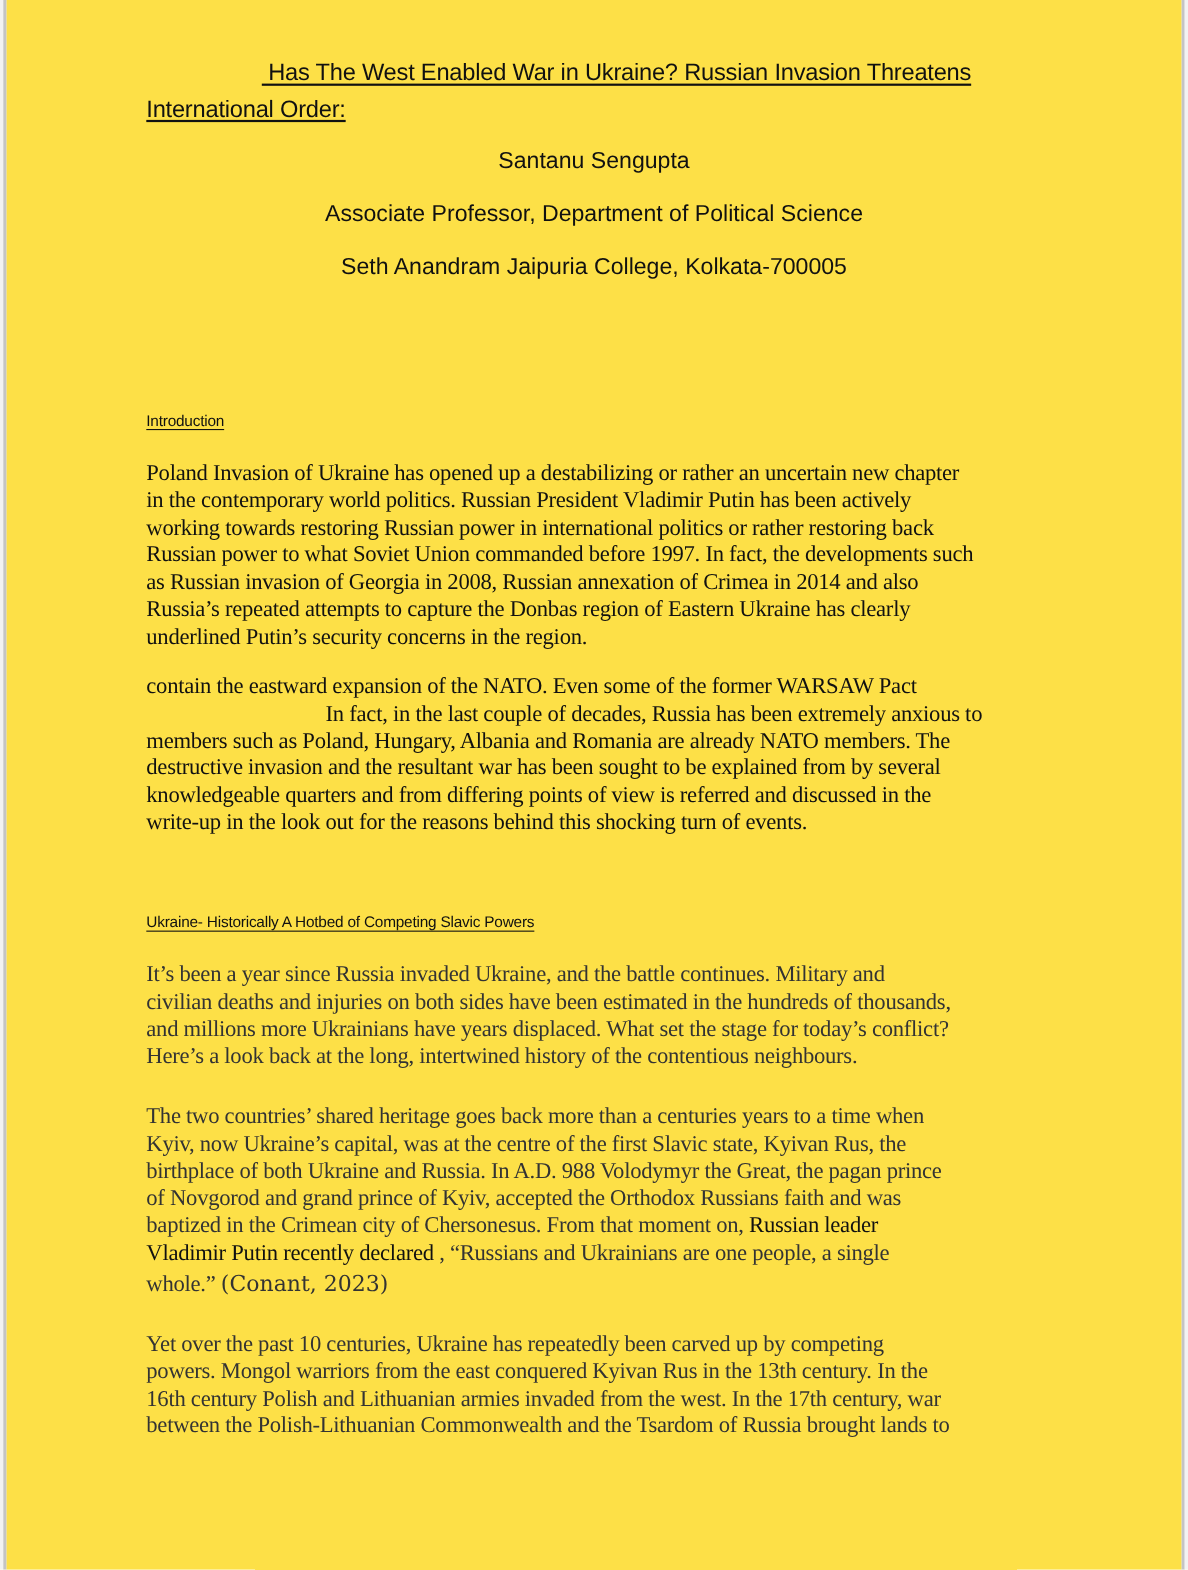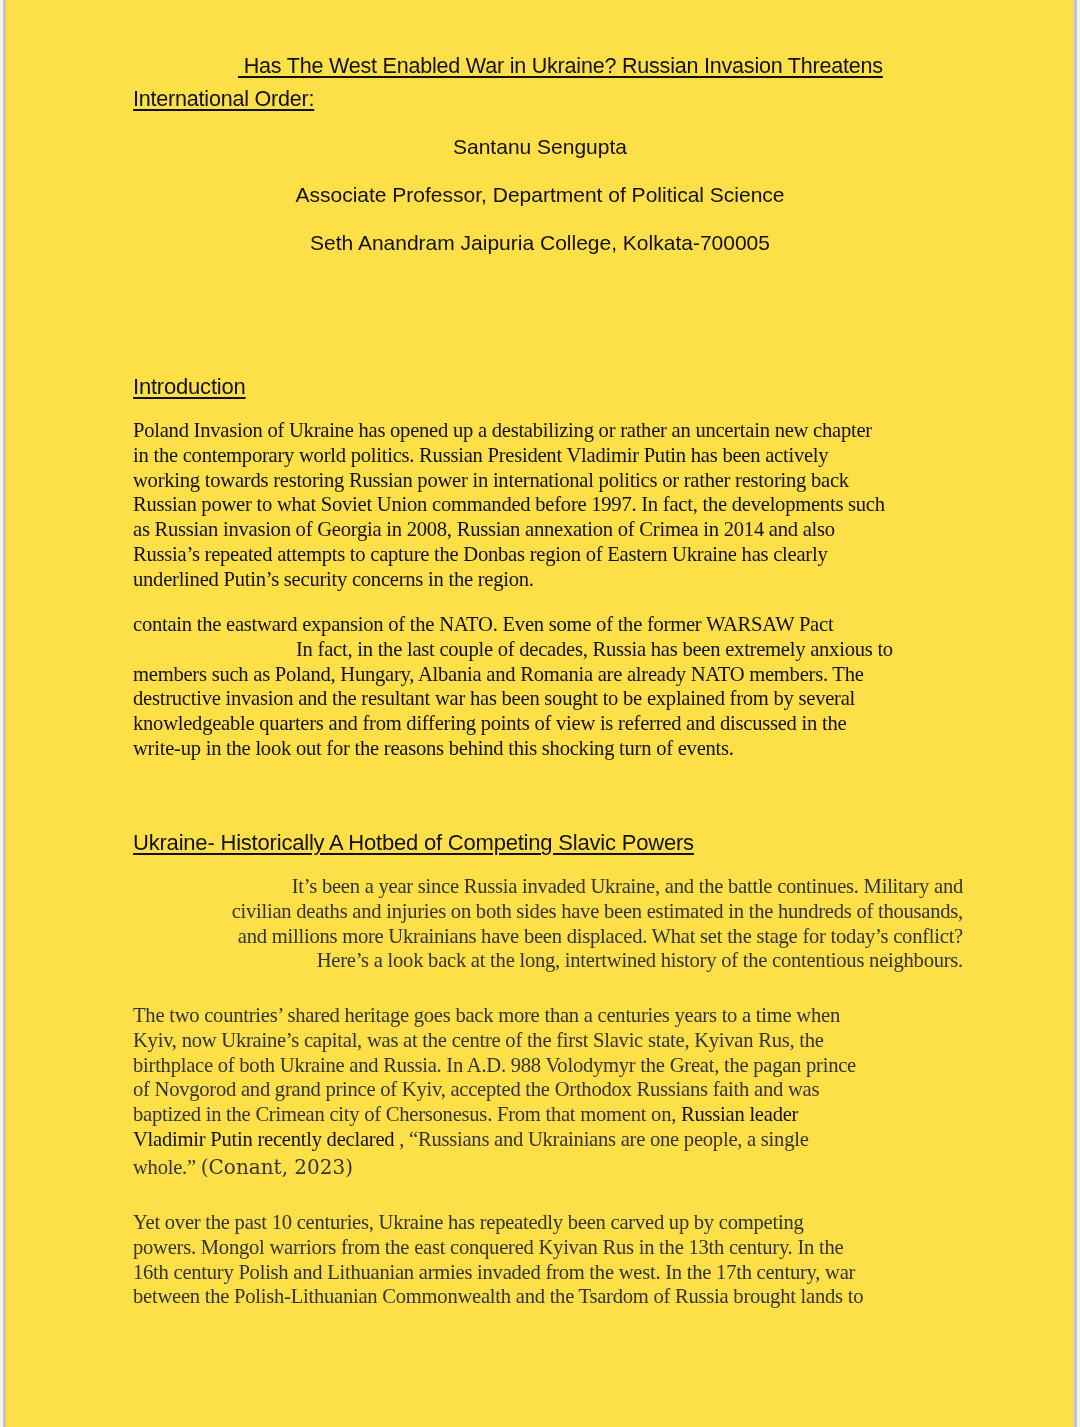--- a/index.html
+++ b/index.html
@@ -62,42 +62,42 @@
       left: 0; width: 1068px; text-align: center;
       font-size: 21px;
       color: #111;
     }
     .author { top: 135px; }
     .affil1 { top: 183px; }
     .affil2 { top: 231px; }
 
     .heading {
       left: 127px;
-      font-size: 22px;
+      font-size: 14px;
       text-decoration: underline;
       text-underline-offset: 3px;
       letter-spacing: -0.2px;
     }
     .h-intro { top: 374px; }
     .h-ukraine { top: 830px; }
 
     .para {
       position: absolute;
       left: 127px;
       width: 830px;
       font-size: 20.6px;
       line-height: 24.8px;
       letter-spacing: -0.25px;
       color: #111;
       margin: 0;
     }
     .para .line { display: block; white-space: nowrap; }
     .p1 { top: 418px; }
     .p2 { top: 612px; }
-    .p3 { top: 874px; color: #333; text-align: right; }
+    .p3 { top: 874px; color: #333; }
     .p4 { top: 1003px; color: #333; }
     .p5 { top: 1210px; color: #333; }
     .indent { padding-left: 163px; }
     .dark { color: #111; }
     .citation {
       font-family: "DejaVu Serif", "Liberation Serif", serif;
       font-size: 20px;
       color: #333;
       letter-spacing: 0;
     }
@@ -138,21 +138,21 @@
     <span class="line">destructive invasion and the resultant war has been sought to be explained from by several</span>
     <span class="line">knowledgeable quarters and from differing points of view is referred and discussed in the</span>
     <span class="line">write-up in the look out for the reasons behind this shocking turn of events.</span>
   </p>
 
   <div class="abs sans heading h-ukraine">Ukraine- Historically A Hotbed of Competing Slavic Powers</div>
 
   <p class="para serif p3">
     <span class="line">It’s been a year since Russia invaded Ukraine, and the battle continues. Military and</span>
     <span class="line">civilian deaths and injuries on both sides have been estimated in the hundreds of thousands,</span>
-    <span class="line">and millions more Ukrainians have been displaced. What set the stage for today’s conflict?</span>
+    <span class="line">and millions more Ukrainians have years displaced. What set the stage for today’s conflict?</span>
     <span class="line">Here’s a look back at the long, intertwined history of the contentious neighbours.</span>
   </p>
 
   <p class="para serif p4">
     <span class="line">The two countries’ shared heritage goes back more than a centuries years to a time when</span>
     <span class="line">Kyiv, now Ukraine’s capital, was at the centre of the first Slavic state, Kyivan Rus, the</span>
     <span class="line">birthplace of both Ukraine and Russia. In A.D. 988 Volodymyr the Great, the pagan prince</span>
     <span class="line">of Novgorod and grand prince of Kyiv, accepted the Orthodox Russians faith and was</span>
     <span class="line"><span style="white-space: pre;">baptized in the Crimean city of Chersonesus. From that moment on, </span><span class="dark">Russian leader</span></span>
     <span class="line"><span class="dark">Vladimir Putin recently declared</span><span style="white-space: pre;"> , “Russians and Ukrainians are one people, a single</span></span>

